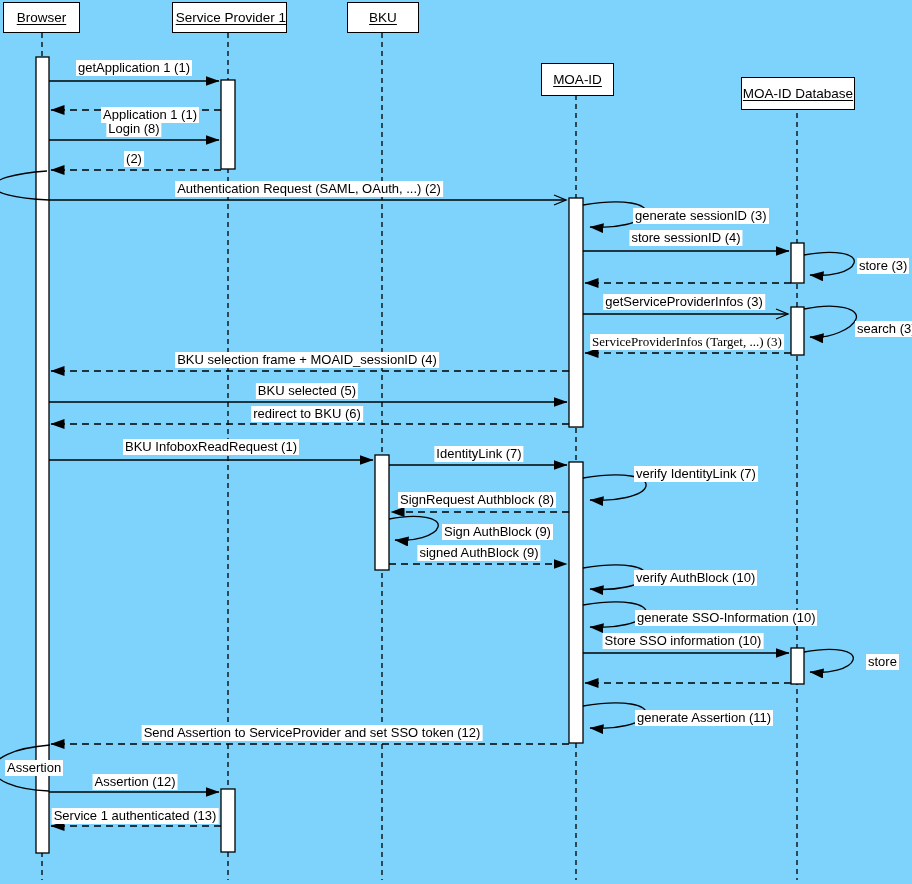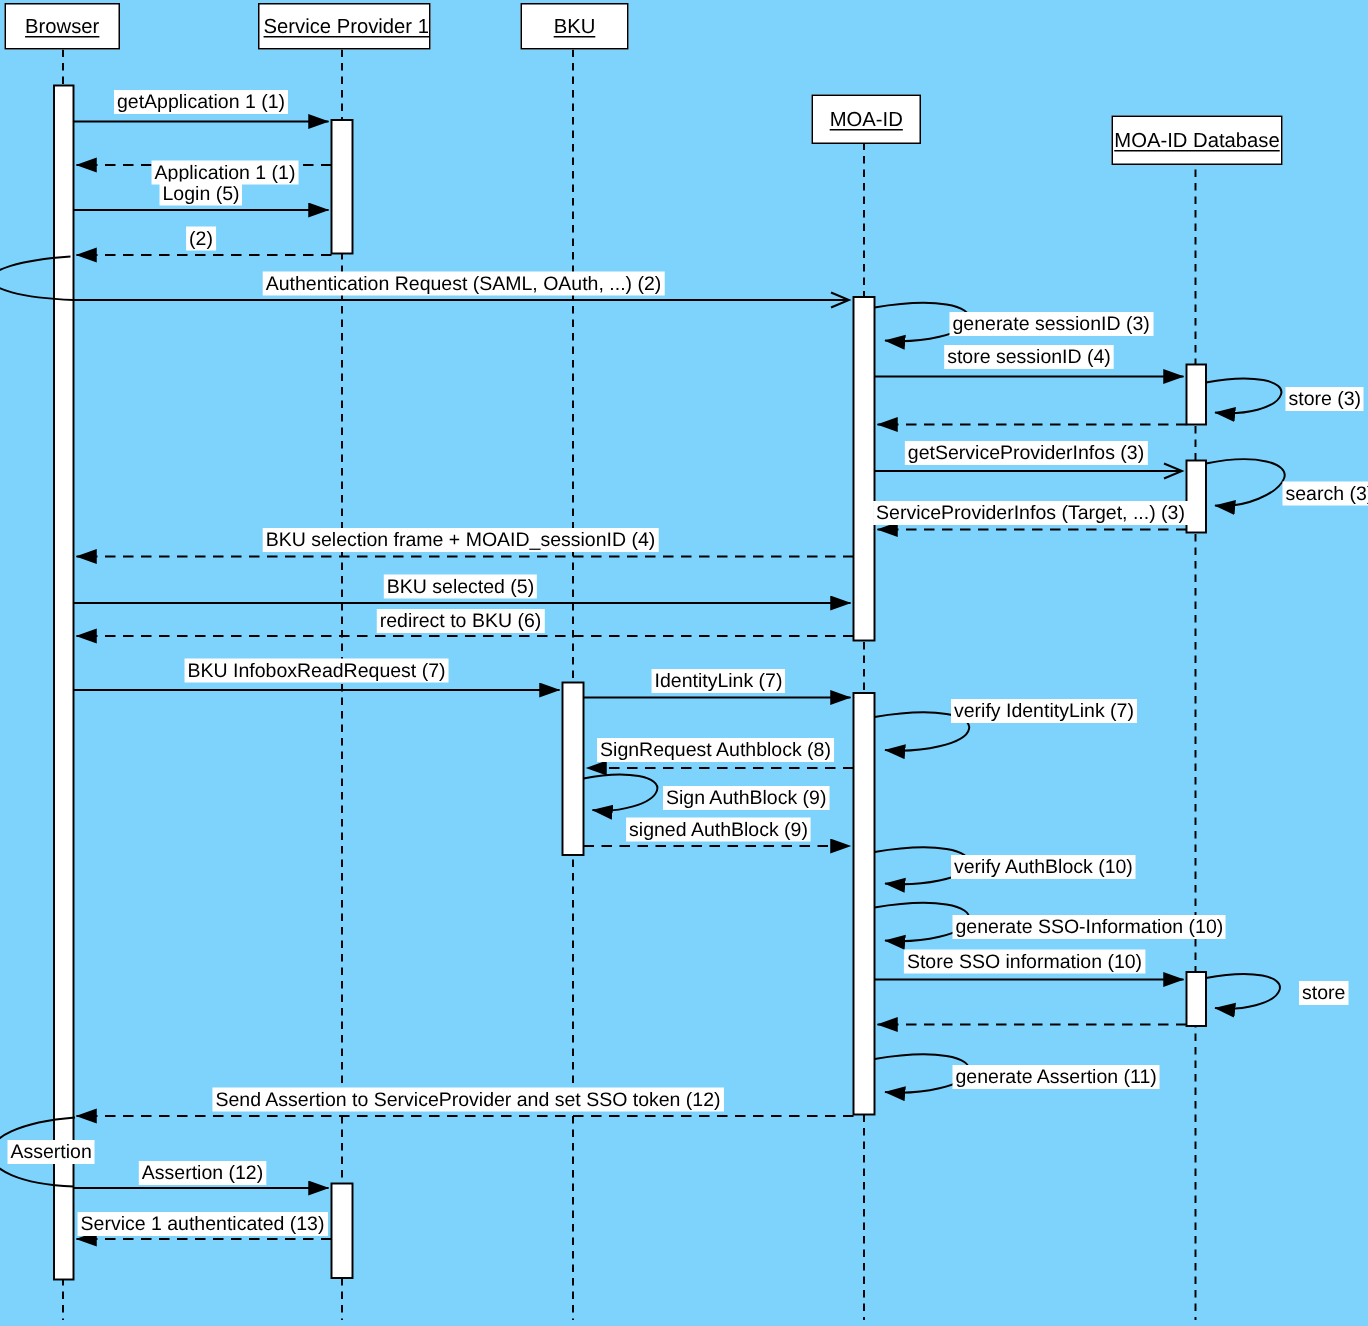--- a/index.html
+++ b/index.html
@@ -96,33 +96,33 @@
   </div>
   <div class="actor" style="left:541px;top:63px;width:71px;height:31px;">
     <span>MOA-ID</span>
   </div>
   <div class="actor" style="left:741px;top:77px;width:112px;height:31px;">
     <span>MOA-ID Database</span>
   </div>
 
   <div class="lbl ctr" style="left:134px;top:60px;">getApplication 1 (1)</div>
   <div class="lbl ctr" style="left:150px;top:90px;margin-top:17px;">Application 1 (1)</div>
-  <div class="lbl ctr" style="left:134px;top:121px;">Login (5)</div>
+  <div class="lbl ctr" style="left:134px;top:121px;">Login (8)</div>
   <div class="lbl ctr" style="left:134px;top:151px;">(2)</div>
   <div class="lbl ctr" style="left:309px;top:181px;">Authentication Request (SAML, OAuth, ...) (2)</div>
   <div class="lbl" style="left:633px;top:208px;">generate sessionID (3)</div>
   <div class="lbl ctr" style="left:686px;top:230px;">store sessionID (4)</div>
   <div class="lbl" style="left:857px;top:258px;">store (3)</div>
   <div class="lbl ctr" style="left:684px;top:294px;">getServiceProviderInfos (3)</div>
   <div class="lbl" style="left:855px;top:321px;">search (3)</div>
-  <div class="lbl ctr" style="left:687px;top:334px;">ServiceProviderInfos (Target, ...) (3)</div>
+  <div class="lbl ctr" style="left:687px;top:334px;font-family:Liberation Serif, serif;">ServiceProviderInfos (Target, ...) (3)</div>
   <div class="lbl ctr" style="left:307px;top:352px;">BKU selection frame + MOAID_sessionID (4)</div>
   <div class="lbl ctr" style="left:307px;top:383px;">BKU selected (5)</div>
   <div class="lbl ctr" style="left:307px;top:406px;">redirect to BKU (6)</div>
-  <div class="lbl ctr" style="left:211px;top:439px;">BKU InfoboxReadRequest (7)</div>
+  <div class="lbl ctr" style="left:211px;top:439px;">BKU InfoboxReadRequest (1)</div>
   <div class="lbl ctr" style="left:479px;top:446px;">IdentityLink (7)</div>
   <div class="lbl" style="left:634px;top:466px;">verify IdentityLink (7)</div>
   <div class="lbl ctr" style="left:477px;top:492px;">SignRequest Authblock (8)</div>
   <div class="lbl" style="left:442px;top:524px;">Sign AuthBlock (9)</div>
   <div class="lbl ctr" style="left:479px;top:545px;">signed AuthBlock (9)</div>
   <div class="lbl" style="left:634px;top:570px;">verify AuthBlock (10)</div>
   <div class="lbl" style="left:635px;top:610px;">generate SSO-Information (10)</div>
   <div class="lbl ctr" style="left:683px;top:633px;">Store SSO information (10)</div>
   <div class="lbl" style="left:866px;top:654px;">store</div>
   <div class="lbl" style="left:635px;top:710px;">generate Assertion (11)</div>

